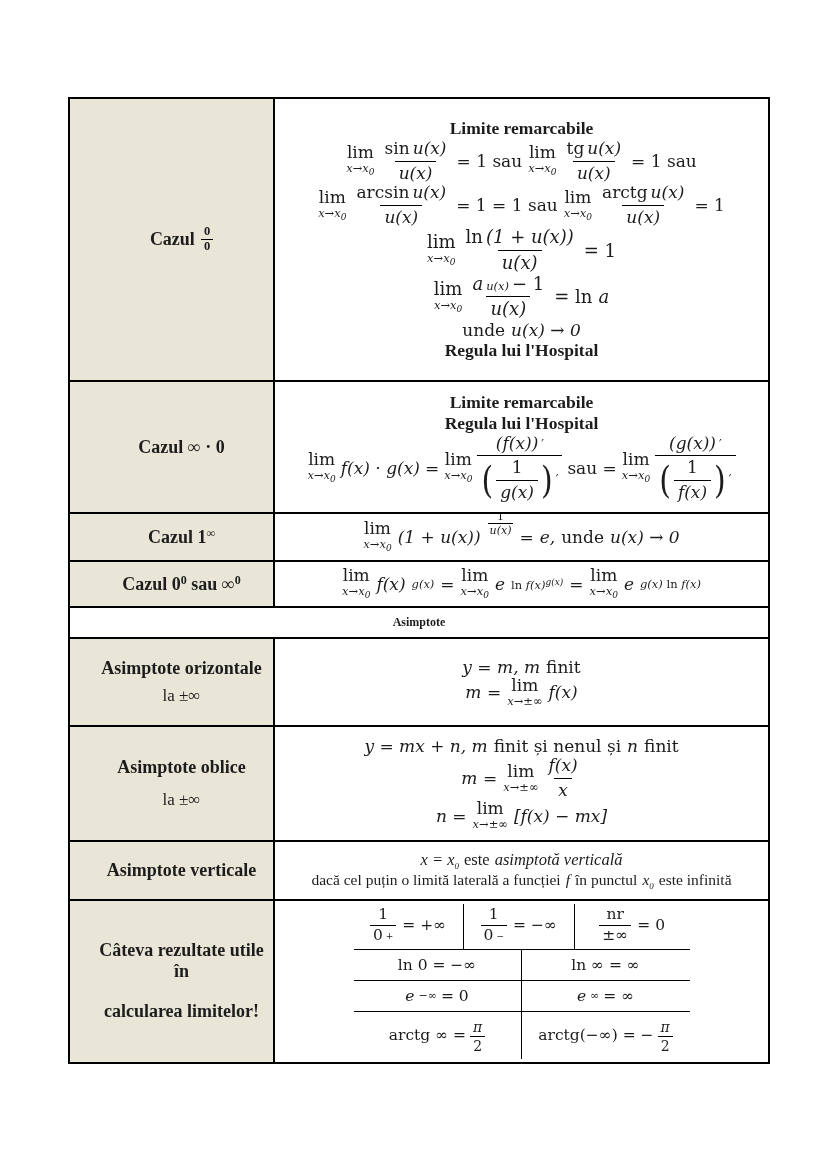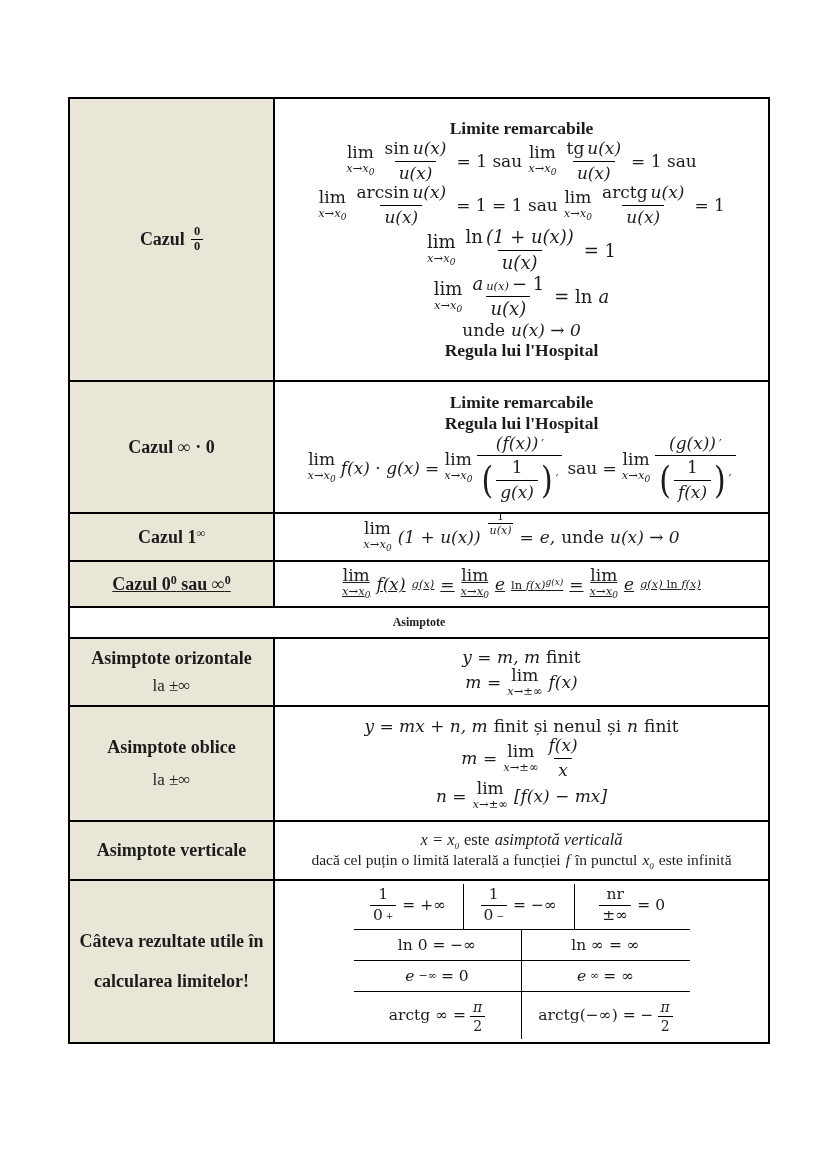--- a/index.html
+++ b/index.html
@@ -8,21 +8,21 @@
     width:828px; height:1171px; position:relative;
     font-family:"DejaVu Serif", serif; color:#1c1c1c;
   }
   table.main {
     position:absolute; left:68px; top:97px; width:700px;
     border-collapse:collapse; table-layout:fixed;
   }
   td { border:2px solid #000; vertical-align:middle; overflow:hidden; }
   td.lbl {
     background:#e9e6d8; text-align:center;
-    font-family:"Liberation Serif", serif; font-weight:bold; font-size:18px;
+    font-family:"Liberation Serif", serif; font-weight:bold; font-size:18px;padding-left:20px;
   }
   td.cnt { text-align:center; background:#fff; }
   .cell {
     display:flex; flex-direction:column; justify-content:space-evenly;
     align-items:center; height:100%; padding:3px 20px;
   }
   .ttl { font-family:"Liberation Serif", serif; font-weight:bold; font-size:17.5px; }
   
   .m {
     display:flex; align-items:center; justify-content:center; gap:6px;
@@ -63,21 +63,21 @@
   .mini .mrow1 > div + div { border-left:1.8px solid #000; }
   .mini .mrow2 { display:grid; grid-template-columns:1fr 1fr; }
   .mini .mrow2 > div { display:flex; align-items:center; justify-content:center; gap:4px; padding:6px 2px; }
   .mini .mrow2 > div:first-child { border-right:1.8px solid #000; }
   .mini .mrow2.bline { border-bottom:1.8px solid #000; }
   .mini .frac .n { padding:0 3px 1px; }
   .mini .frac .d { padding:1px 3px 0; border-top:1.4px solid #000; }
   .mini sup.e { vertical-align:6px; font-size:11px; }
   .pif { font-size:14px; transform:translateY(1px); }
   tr.r1 { height:283px; } tr.r2 { height:132px; } tr.r3 { height:48px; }
-  tr.r4 { height:46px;text-decoration:underline; } tr.r5 { height:31px; } tr.r6 { height:68px; }
+  tr.r4 { height:46px; } tr.r5 { height:31px; } tr.r6 { height:88px; }
   tr.r7 { height:115px; } tr.r8 { height:59px; } tr.r9 { height:146px; }
 </style>
 </head>
 <body>
 
 <table class="main">
   <colgroup>
       <col style="width:205px">
       <col style="width:495px">
     </colgroup>

